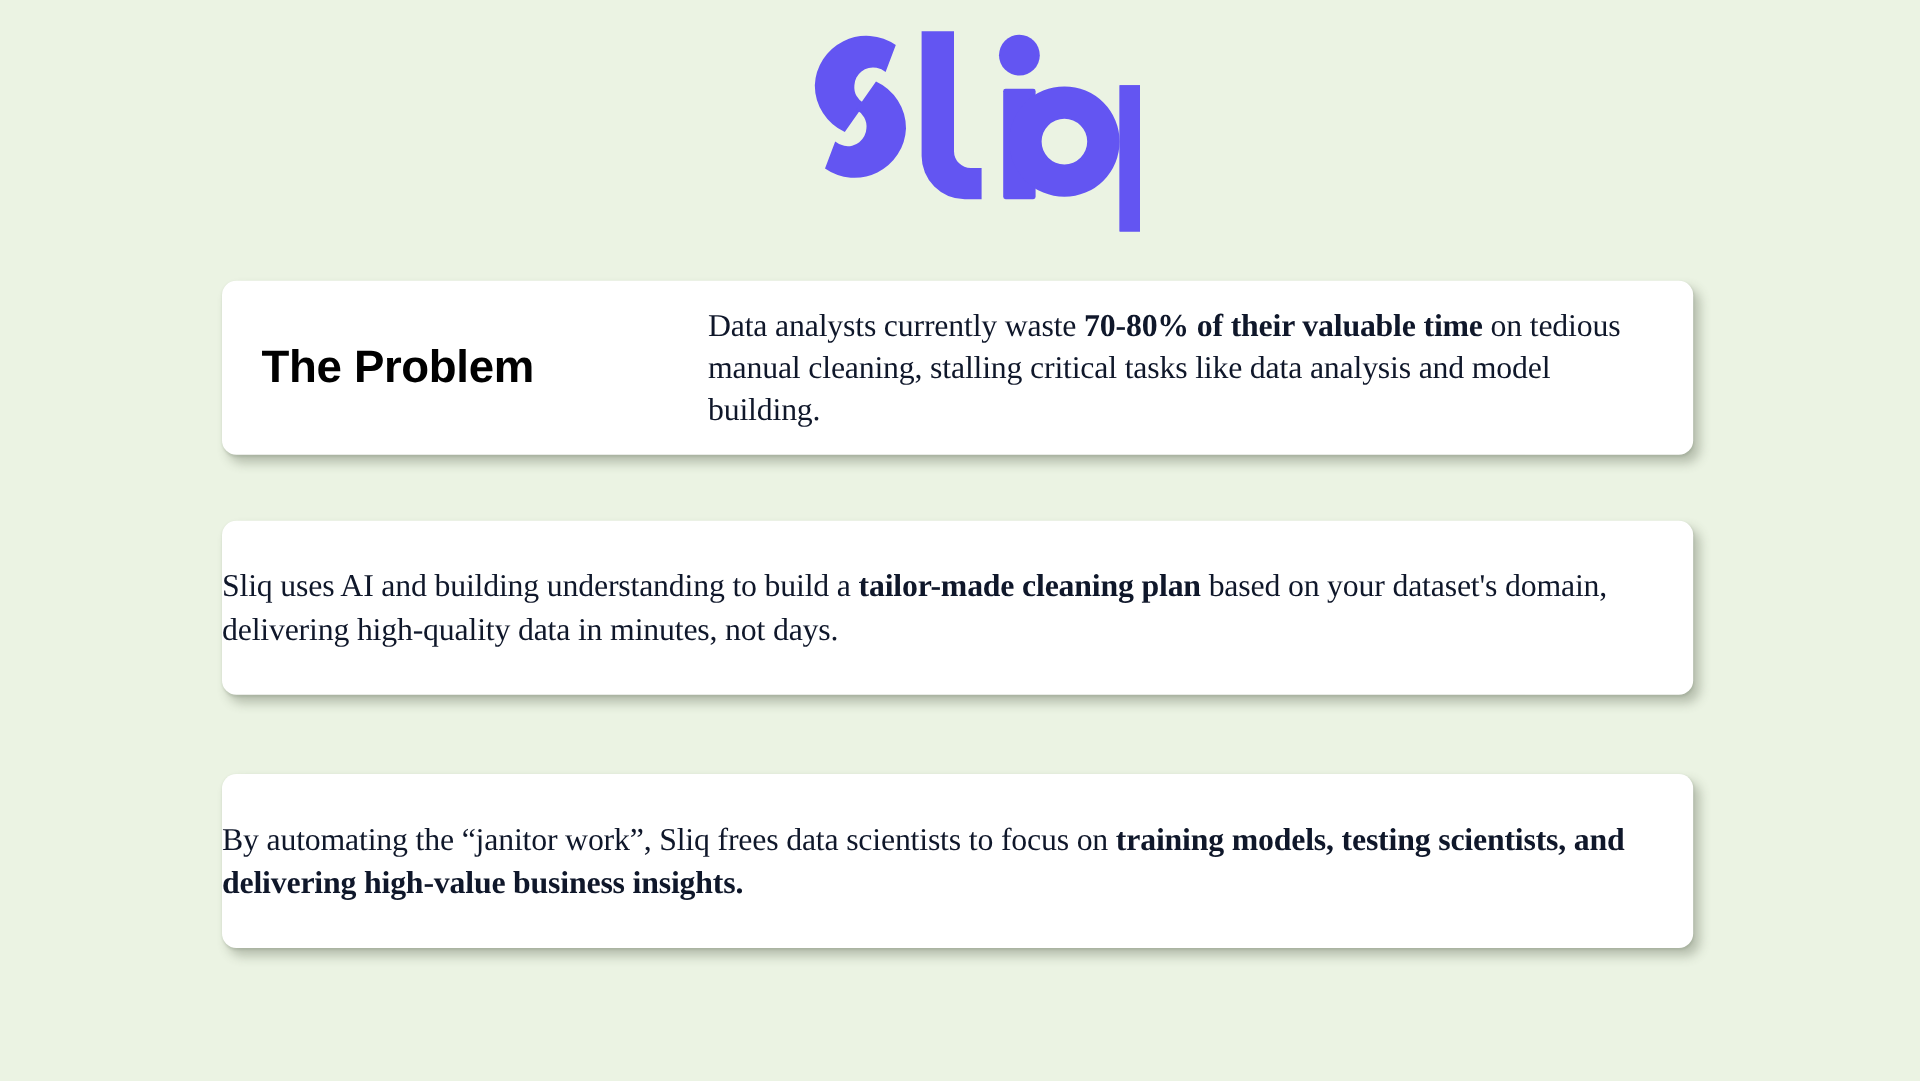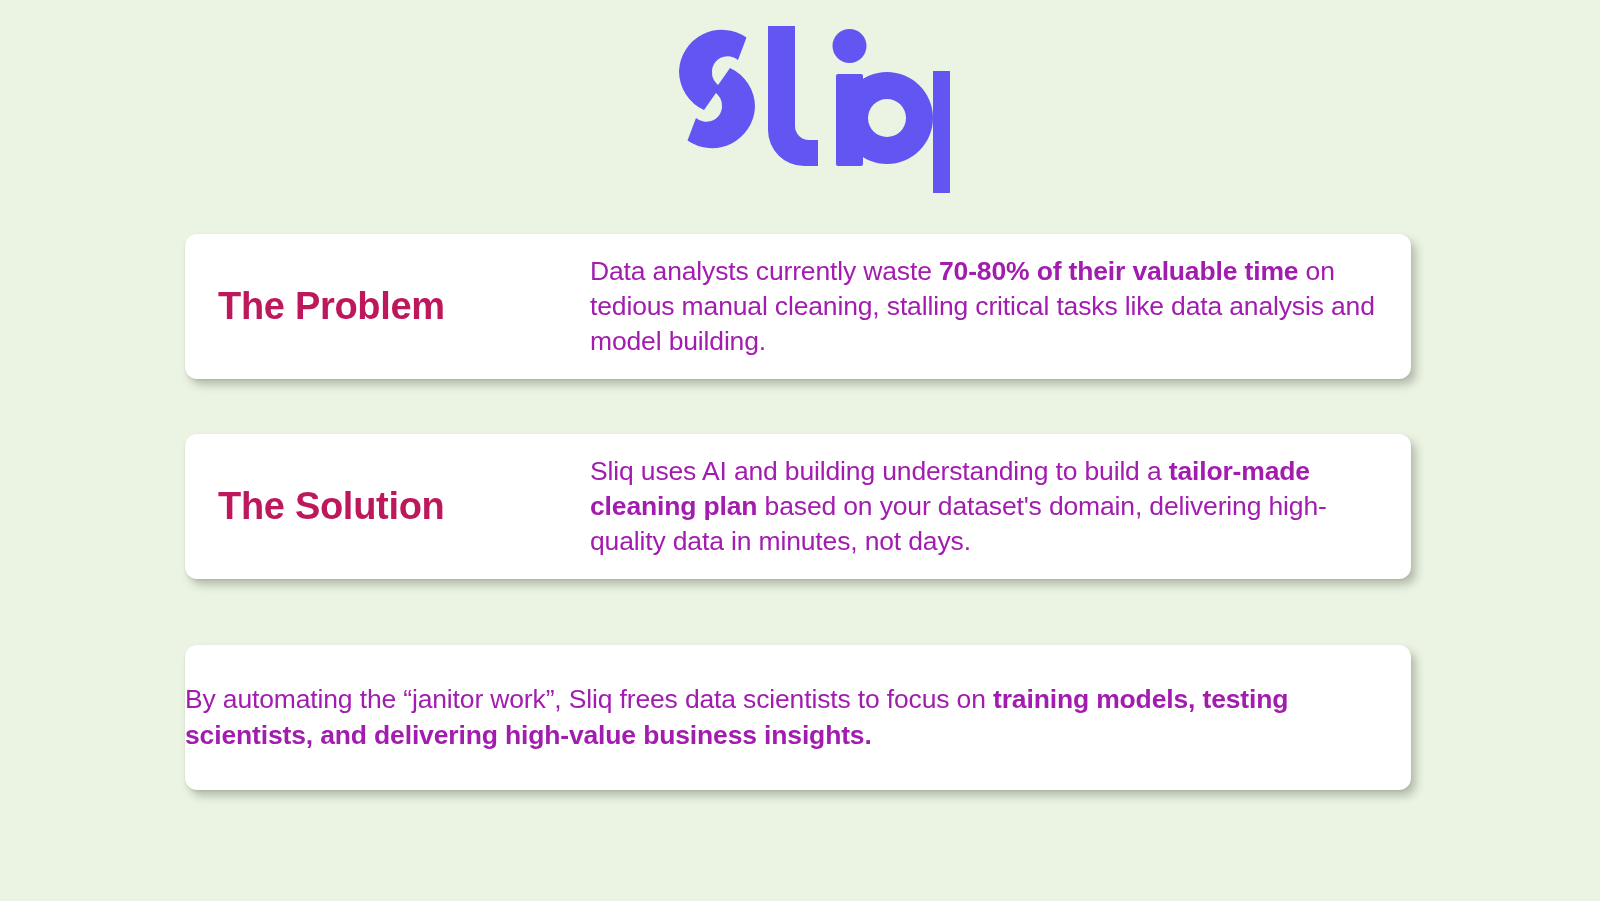--- a/index.html
+++ b/index.html
@@ -57,35 +57,36 @@
                 0 1px 2px rgba(60, 70, 50, 0.12);
     padding: 0 24px 0 0;
   }
 
   .card-1 { height: 145px; }
   .card-2 { height: 145px; margin-top: 55px; }
   .card-3 { height: 145px; margin-top: 66px; }
 
   .card-title {
     flex: 0 0 405px;
-    color: #be185d;
+    color: #000000;
     font-size: 38px;
     font-weight: bold;
     letter-spacing: -0.3px;
     padding-left: 33px;
     line-height: 1.1;
   }
 
   .card-body {
     flex: 1 1 auto;
-    color: #a21caf;
+    color: #0f172a;
     font-size: 26.5px;
     line-height: 1.33;
     letter-spacing: -0.15px;
     padding-right: 10px;
+    font-family: Liberation Serif, serif;
   }
 
   .card-body b {
     font-weight: bold;
   }
 </style>
 </head>
 <body>
 
 <div class="slide">
@@ -129,21 +130,20 @@
   </div>
 
   <div class="cards">
 
     <div class="card card-1">
       <div class="card-title">The Problem</div>
       <div class="card-body"><span>Data analysts currently waste </span><b>70-80% of their valuable time</b><span> on tedious manual cleaning, stalling critical tasks like data analysis and model building.</span></div>
     </div>
 
     <div class="card card-2">
-      <div class="card-title">The Solution</div>
       <div class="card-body"><span>Sliq uses AI and building understanding to build a </span><b>tailor-made cleaning plan</b><span> based on your dataset's domain, delivering high-quality data in minutes, not days.</span></div>
     </div>
 
     <div class="card card-3">
       <div class="card-body"><span>By automating the “janitor work”, Sliq frees data scientists to focus on </span><b>training models, testing scientists, and delivering high-value business insights.</b></div>
     </div>
 
   </div>
 </div>
 

